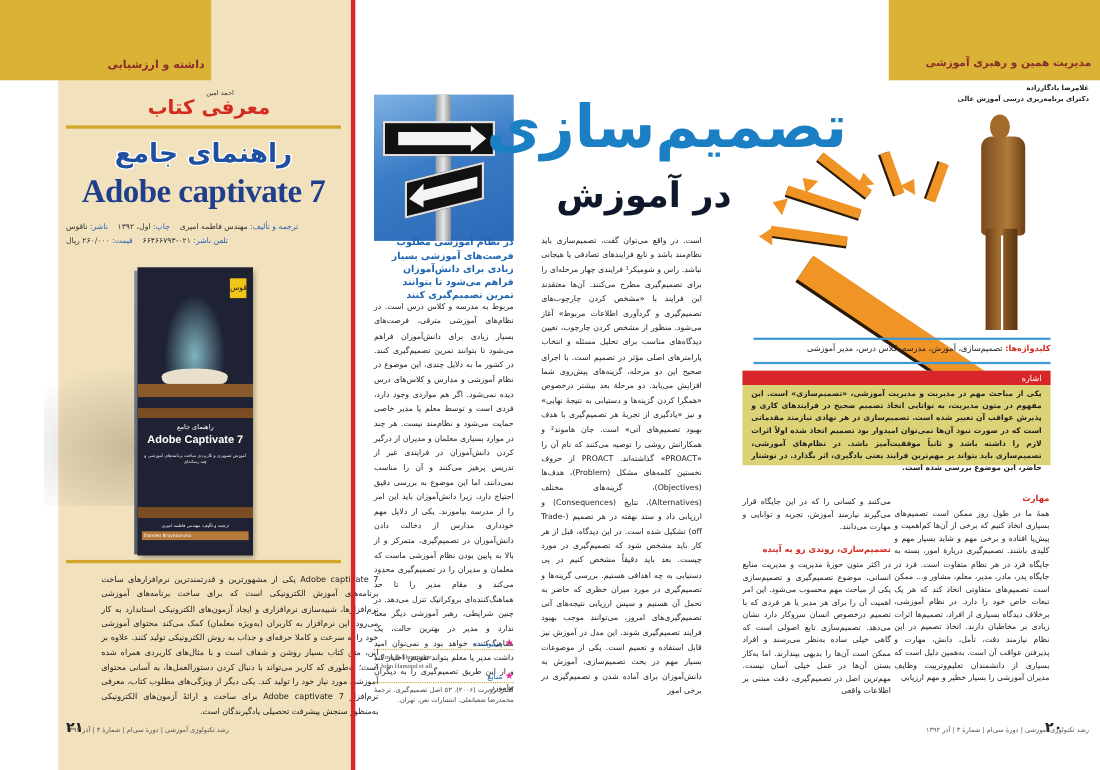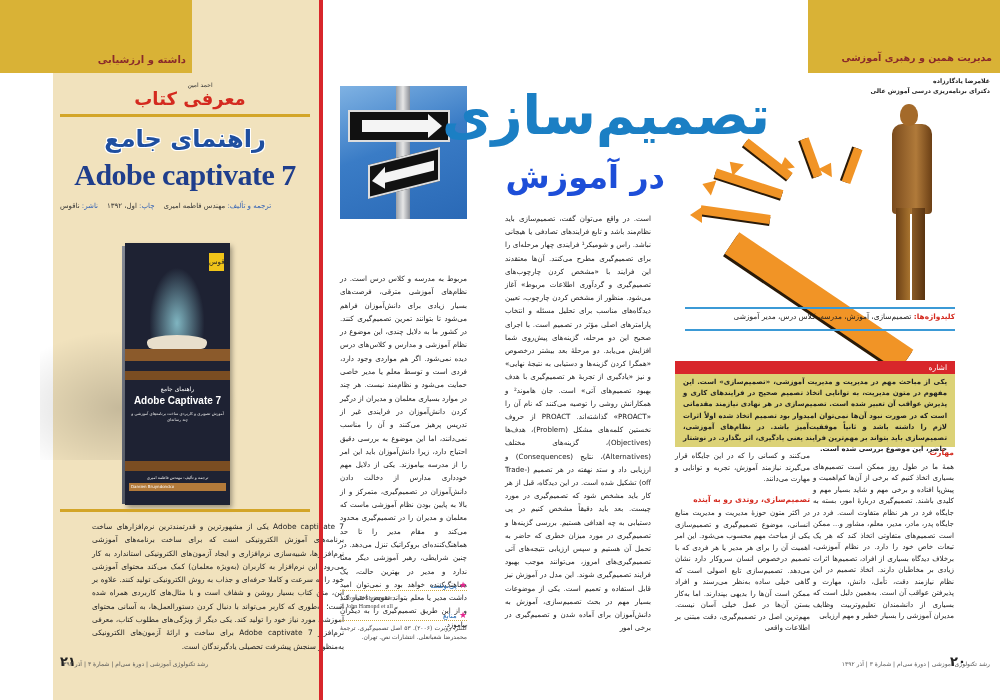--- a/index.html
+++ b/index.html
@@ -62,46 +62,46 @@
   .mid-src-h { top: 610px; }
   .star { color: #e4258f; font-size: 9px; }
   .mid-notes { position: absolute; left: 17px; top: 594px; width: 127px; font-family: "Liberation Serif", serif; font-size: 6px; color: #444; line-height: 8px; }
   .mid-src { position: absolute; left: 17px; top: 623px; width: 127px; direction: rtl; text-align: justify; font-size: 6px; color: #444; line-height: 9px; }
 
   
   .right-tab { position: absolute; left: 808px; top: 0; width: 192px; height: 73px; background: #d9b236; }
   .right-section-label { position: absolute; left: 812px; top: 52px; width: 180px; text-align: right; direction: rtl; font-weight: bold; font-size: 9.6px; color: #8a2a2a; }
   .right-author { position: absolute; left: 770px; top: 76px; width: 220px; direction: rtl; text-align: right; font-size: 6.2px; font-weight: bold; color: #222; line-height: 10px; }
   .right-title-1 { position: absolute; left: 530px; top: 86px; width: 240px; direction: rtl; text-align: center; font-size: 54px; font-weight: bold; color: #1b7fc4; line-height: 60px; white-space: nowrap; }
-  .right-title-2 { position: absolute; left: 525px; top: 157px; width: 140px; direction: rtl; font-size: 32px; font-weight: bold; color: #1d4ed8; line-height: 40px; white-space: nowrap; }
+  .right-title-2 { position: absolute; left: 525px; top: 157px; width: 140px; direction: rtl; font-size: 32px; font-weight: bold; color: #0f172a; line-height: 40px; white-space: nowrap; }
 
   .illus { position: absolute; left: 682px; top: 100px; width: 290px; height: 210px; }
   .road { position: absolute; left: 50px; top: 130px; width: 210px; height: 26px; background: #f19426; transform: rotate(34deg); transform-origin: left center; box-shadow: 0 3px 0 #2a1a08; }
   .branch { position: absolute; height: 9px; background: #f19426; box-shadow: 0 2px 0 #2a1a08; transform-origin: right center; }
   .tip { position: absolute; width: 0; height: 0; border-top: 8px solid transparent; border-bottom: 8px solid transparent; border-right: 12px solid #f19426; }
   .person { position: absolute; left: 198px; top: 4px; width: 56px; height: 200px; }
   .p-head { position: absolute; left: 20px; top: 0; width: 18px; height: 22px; background: #a46a2a; border-radius: 50% 50% 45% 45%; }
   .p-body { position: absolute; left: 12px; top: 20px; width: 40px; height: 90px; background: linear-gradient(90deg, #7a4b1d, #b07a3a 60%, #6b3f15); border-radius: 10px 10px 4px 4px; }
   .p-leg1 { position: absolute; left: 16px; top: 104px; width: 14px; height: 92px; background: linear-gradient(90deg, #6b3f15, #a8742f); }
   .p-leg2 { position: absolute; left: 32px; top: 104px; width: 13px; height: 92px; background: linear-gradient(90deg, #8a5a25, #5a3410); }
   .illus-rule { position: absolute; left: 685px; top: 307px; width: 270px; height: 2px; background: #3b9ad6; }
 
   .keywords { position: absolute; left: 685px; top: 312px; width: 270px; direction: rtl; text-align: right; font-size: 7.4px; color: #222; }
   .keywords .k { color: #d42a1f; font-weight: bold; }
   .keywords-rule { position: absolute; left: 685px; top: 329px; width: 270px; height: 2px; background: #3b9ad6; }
 
-  .abstract { position: absolute; left: 675px; top: 337px; width: 280px; height: 86px; background: #dcd277; margin-top: 24px; }
+  .abstract { position: absolute; left: 675px; top: 337px; width: 280px; height: 86px; background: #dcd277; }
   .abstract-head { height: 13px; background: #d8262b; color: #fff; direction: rtl; text-align: right; padding-right: 8px; font-size: 7.6px; line-height: 13px; }
   .abstract-body { direction: rtl; text-align: justify; padding: 3px 8px; font-size: 6.9px; line-height: 11.2px; color: #222; font-weight: bold; }
 
   .col-right { position: absolute; left: 813px; top: 447px; width: 141px; direction: rtl; text-align: justify; font-size: 7.1px; line-height: 11.5px; color: #222; }
   .col-right .h { color: #d42a1f; font-weight: bold; font-size: 7.6px; display: block; margin-bottom: 2px; }
   .col-mid { position: absolute; left: 675px; top: 450px; width: 135px; direction: rtl; text-align: justify; font-size: 7.1px; line-height: 11.5px; color: #222; }
   .col-mid .h { color: #d42a1f; font-weight: bold; font-size: 7.6px; display: block; margin: 9px 0 2px; }
-  .col-left { position: absolute; left: 505px; top: 212px; width: 146px; direction: rtl; text-align: justify; font-size: 7.1px; line-height: 13.2px; color: #222; }
+  .col-left { position: absolute; left: 492px; top: 212px; width: 146px; direction: rtl; text-align: justify; font-size: 7.1px; line-height: 13.2px; color: #222; }
 
   .right-footer { position: absolute; left: 790px; top: 660px; width: 200px; direction: rtl; text-align: right; font-size: 6px; color: #555; }
   .right-pageno { position: absolute; left: 928px; top: 654px; font-size: 13px; font-weight: bold; color: #222; padding-left: 22px; }
 </style>
 </head>
 <body>
 
 <div class="spread">
 
   <div class="page-left">
@@ -117,20 +117,27 @@
       <div>
         <span class="k">ترجمه و تألیف:</span>
         <span>مهندس فاطمه امیری</span>
         &nbsp;&nbsp;
         <span class="k">چاپ:</span>
         <span>اول، ۱۳۹۲</span>
         &nbsp;&nbsp;
         <span class="k">ناشر:</span>
         <span>ناقوس</span>
       </div>
+      <div>
+        <span class="k">تلفن ناشر:</span>
+        <span>۰۲۱-۶۶۴۶۶۷۹۳</span>
+        &nbsp;&nbsp;
+        <span class="k">قیمت:</span>
+        <span>۲۶۰/۰۰۰ ریال</span>
+      </div>
     </div>
 
     <div class="book-shadow"></div>
     <div class="book-spine"></div>
     <div class="book">
       <div class="book-logo">ناقوس</div>
       <div class="book-glow"></div>
       <div class="book-open"></div>
       <div class="book-shelf"></div>
       <div class="book-shelf2"></div>
@@ -155,20 +162,21 @@
       <div class="sign-pole"></div>
       <div class="sign-a">
         <div class="sign-a-arrow"></div>
         <div class="sign-a-head"></div>
       </div>
       <div class="sign-b">
         <div class="sign-b-arrow"></div>
         <div class="sign-b-head"></div>
       </div>
     </div>
+    <div class="mid-pull">در نظام آموزشی مطلوب فرصت‌های آموزشی بسیار زیادی برای دانش‌آموزان فراهم می‌شود تا بتوانند تمرین تصمیم‌گیری کنند</div>
     <div class="mid-body">مربوط به مدرسه و کلاس درس است. در نظام‌های آموزشی مترقی، فرصت‌های بسیار زیادی برای دانش‌آموزان فراهم می‌شود تا بتوانند تمرین تصمیم‌گیری کنند. در کشور ما به دلایل چندی، این موضوع در نظام آموزشی و مدارس و کلاس‌های درس دیده نمی‌شود. اگر هم مواردی وجود دارد، فردی است و توسط معلم یا مدیر خاصی حمایت می‌شود و نظام‌مند نیست. هر چند در موارد بسیاری معلمان و مدیران از درگیر کردن دانش‌آموزان در فرایندی غیر از تدریس پرهیز می‌کنند و آن را مناسب نمی‌دانند، اما این موضوع به بررسی دقیق احتیاج دارد، زیرا دانش‌آموزان باید این امر را از مدرسه بیاموزند. یکی از دلایل مهم خودداری مدارس از دخالت دادن دانش‌آموزان در تصمیم‌گیری، متمرکز و از بالا به پایین بودن نظام آموزشی ماست که معلمان و مدیران را در تصمیم‌گیری محدود می‌کند و مقام مدیر را تا حد هماهنگ‌کننده‌ای بروکراتیک تنزل می‌دهد. در چنین شرایطی، رهبر آموزشی دیگر معنا ندارد و مدیر در بهترین حالت، یک هماهنگ‌کننده خواهد بود و نمی‌توان امید داشت مدیر یا معلم بتواند تفویض اختیار کند و از این طریق تصمیم‌گیری را به دیگران بیاموزد.</div>
     <div class="mid-notes-h">
       <span class="star">★</span>
       <span>پی‌نوشت</span>
     </div>
     <div class="mid-notes">
       <div>1. Ross &amp; Shoemaker</div>
       <div>2. John Hamond et all</div>
     </div>
     <div class="mid-src-h">

